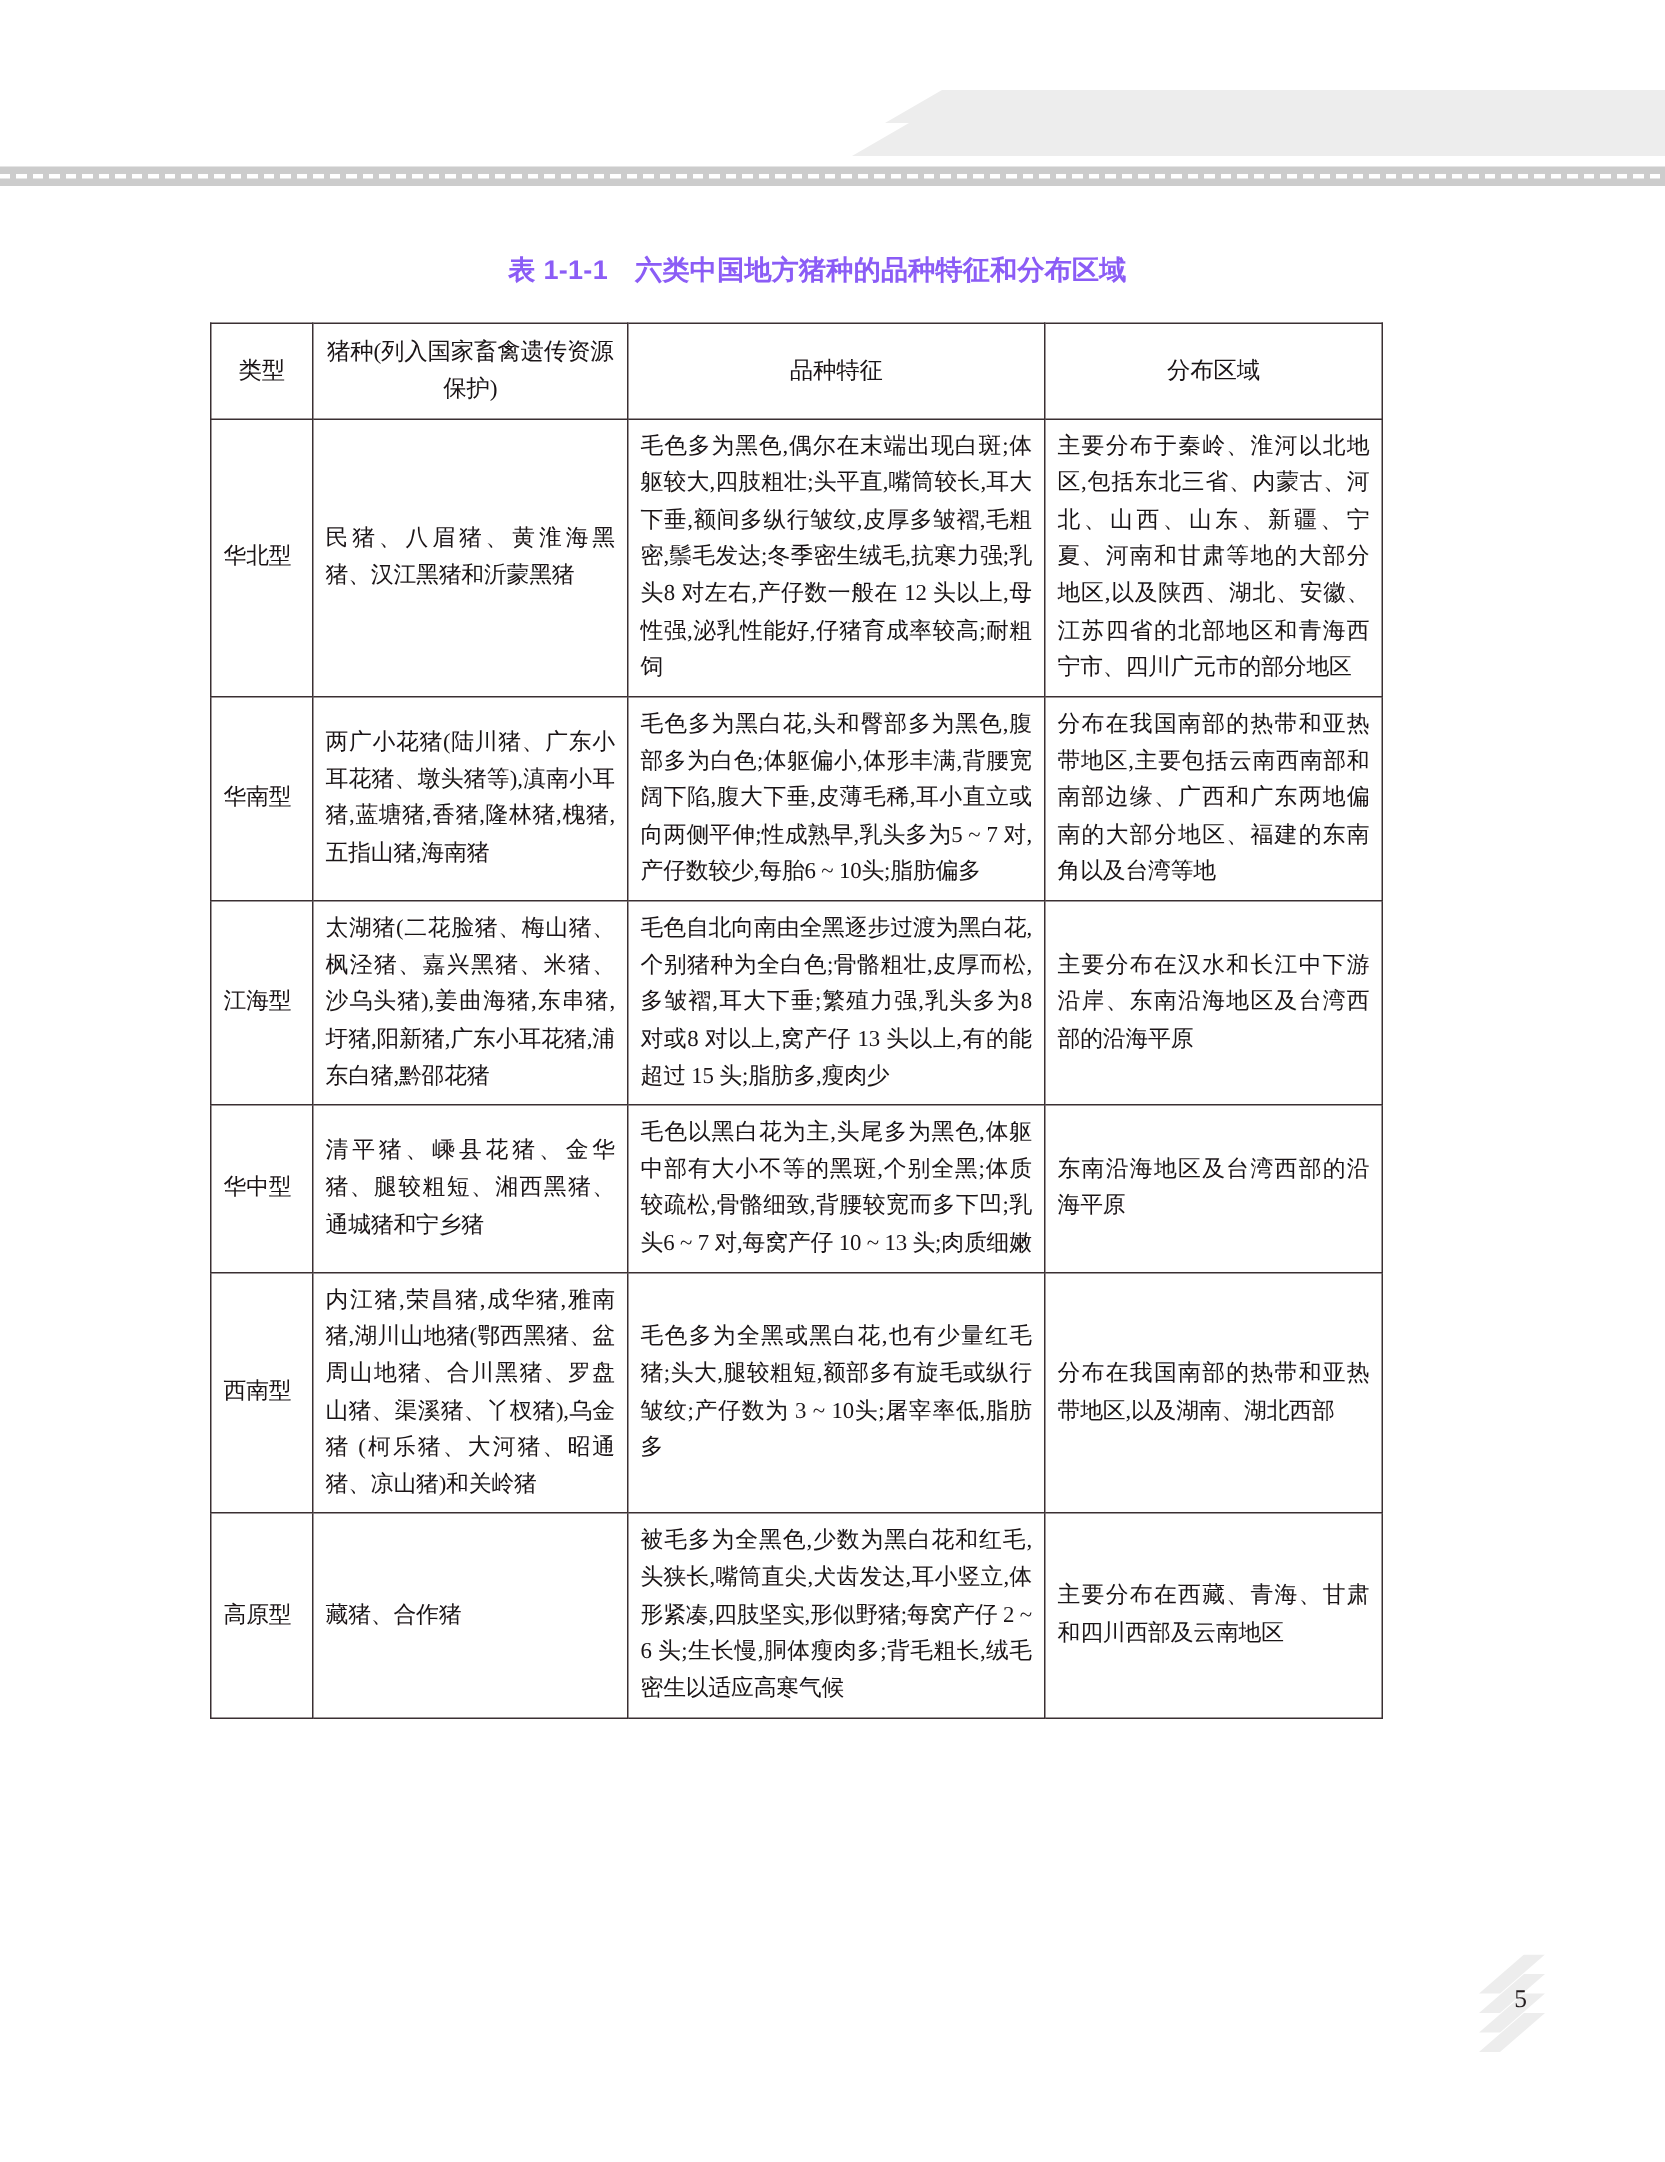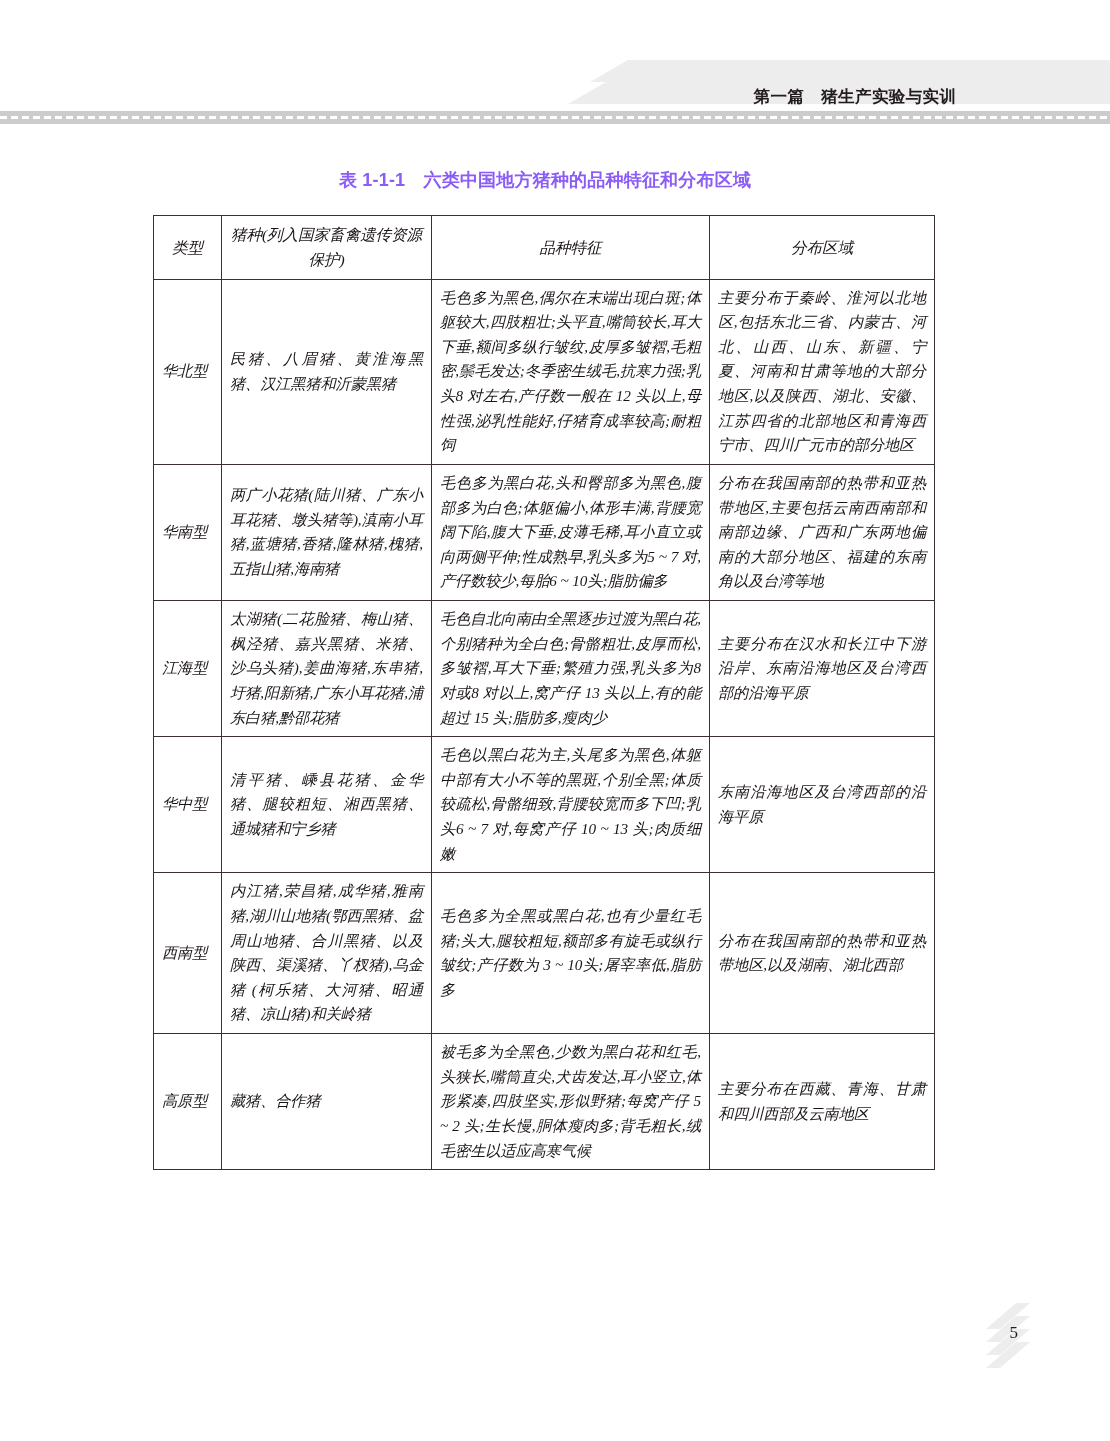--- a/index.html
+++ b/index.html
@@ -86,26 +86,25 @@
     font-weight: bold;
     color: #8b5cf6;
     letter-spacing: 0.2px;
     font-family: "Liberation Sans", "DejaVu Sans", sans-serif;
     white-space: pre;
   }
 
   
   .breed-table {
     position: absolute;
-    left: 153px;
+    left: 140px;
     top: 215px;
     width: 781px;
     border-collapse: collapse;
     table-layout: fixed;
-    font-style: italic;
   }
   .breed-table td, .breed-table th {
     border: 1.2px solid #3a2f32;
     padding: 6px 8px;
     vertical-align: middle;
     font-size: 15.2px;
     line-height: 1.62;
     font-family: "Liberation Serif", "DejaVu Serif", serif;
     color: #1a1416;
     letter-spacing: -0.1px;
@@ -149,21 +148,20 @@
     height: 76px;
     z-index: 1;
   }
 </style>
 </head>
 <body>
 
 <div class="page-header">
   <div class="header-panel-upper"></div>
   <div class="header-panel"></div>
-  <div class="header-title">第一篇　猪生产实验与实训</div>
   <div class="header-rule"></div>
   <div class="header-rule-dashes"></div>
 </div>
 
 <div class="table-caption">表 1-1-1　六类中国地方猪种的品种特征和分布区域</div>
 
 <table class="breed-table">
   <colgroup>
     <col class="col-type">
     <col class="col-breeds">
@@ -198,28 +196,28 @@
       <td class="cell-region">主要分布在汉水和长江中下游沿岸、东南沿海地区及台湾西部的沿海平原</td>
     </tr>
     <tr>
       <td class="cell-type">华中型</td>
       <td class="cell-breeds">清平猪、嵊县花猪、金华猪、腿较粗短、湘西黑猪、通城猪和宁乡猪</td>
       <td class="cell-traits">毛色以黑白花为主,头尾多为黑色,体躯中部有大小不等的黑斑,个别全黑;体质较疏松,骨骼细致,背腰较宽而多下凹;乳头6 ~ 7 对,每窝产仔 10 ~ 13 头;肉质细嫩</td>
       <td class="cell-region">东南沿海地区及台湾西部的沿海平原</td>
     </tr>
     <tr>
       <td class="cell-type">西南型</td>
-      <td class="cell-breeds">内江猪,荣昌猪,成华猪,雅南猪,湖川山地猪(鄂西黑猪、盆周山地猪、合川黑猪、以及陕西、渠溪猪、丫杈猪),乌金猪 (柯乐猪、大河猪、昭通猪、凉山猪)和关岭猪</td>
+      <td class="cell-breeds">内江猪,荣昌猪,成华猪,雅南猪,湖川山地猪(鄂西黑猪、盆周山地猪、合川黑猪、罗盘山猪、渠溪猪、丫杈猪),乌金猪 (柯乐猪、大河猪、昭通猪、凉山猪)和关岭猪</td>
       <td class="cell-traits">毛色多为全黑或黑白花,也有少量红毛猪;头大,腿较粗短,额部多有旋毛或纵行皱纹;产仔数为 3 ~ 10头;屠宰率低,脂肪多</td>
       <td class="cell-region">分布在我国南部的热带和亚热带地区,以及湖南、湖北西部</td>
     </tr>
     <tr>
       <td class="cell-type">高原型</td>
       <td class="cell-breeds">藏猪、合作猪</td>
-      <td class="cell-traits">被毛多为全黑色,少数为黑白花和红毛,头狭长,嘴筒直尖,犬齿发达,耳小竖立,体形紧凑,四肢坚实,形似野猪;每窝产仔 5 ~ 2 头;生长慢,胴体瘦肉多;背毛粗长,绒毛密生以适应高寒气候</td>
+      <td class="cell-traits">被毛多为全黑色,少数为黑白花和红毛,头狭长,嘴筒直尖,犬齿发达,耳小竖立,体形紧凑,四肢坚实,形似野猪;每窝产仔 2 ~ 6 头;生长慢,胴体瘦肉多;背毛粗长,绒毛密生以适应高寒气候</td>
       <td class="cell-region">主要分布在西藏、青海、甘肃和四川西部及云南地区</td>
     </tr>
   </tbody>
 </table>
 
 <svg class="corner-mark" viewBox="0 0 86 76" aria-hidden="true">
   <g fill="#ededed">
     <polygon points="30,0 44,0 14,26 0,26"></polygon>
     <polygon points="30,13 44,13 14,39 0,39"></polygon>
     <polygon points="30,26 44,26 14,52 0,52"></polygon>

